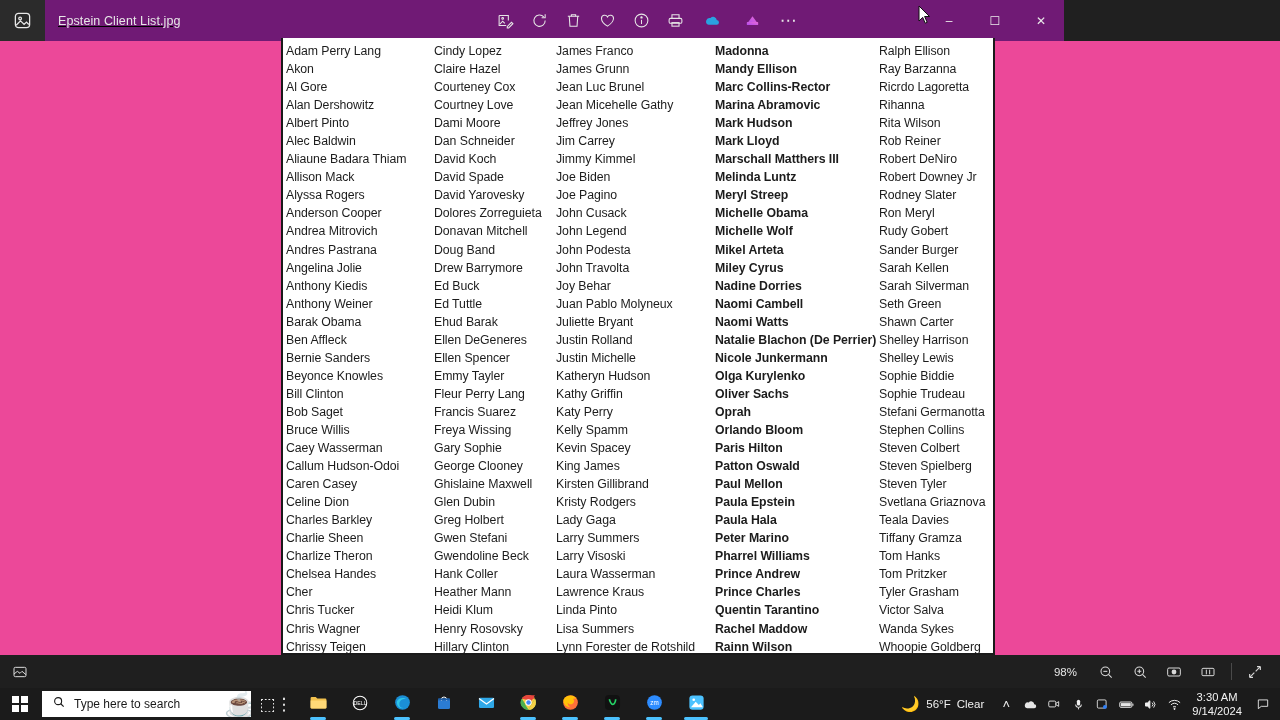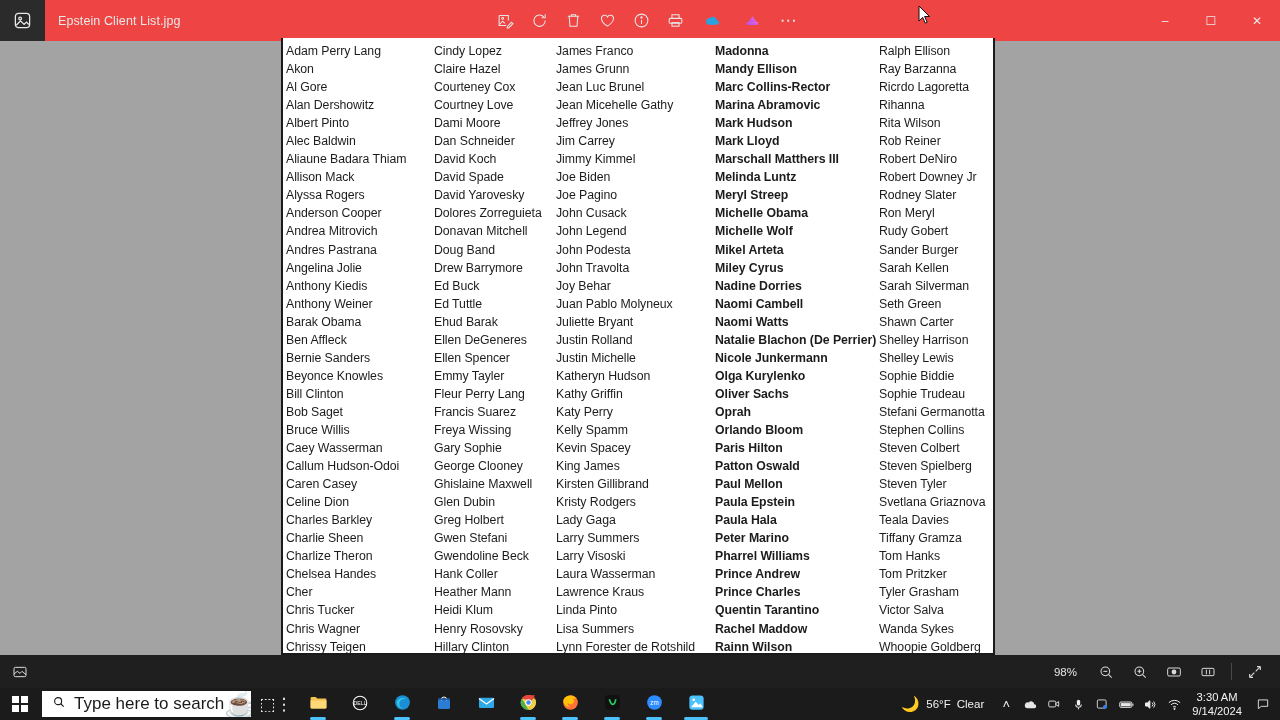--- a/index.html
+++ b/index.html
@@ -11,23 +11,23 @@
   }
   #app {
     position: relative;
     width: 1280px; height: 720px;
     background: #202020;
   }
 
   
   .titlebar {
     position: absolute; top: 0; left: 0;
-    width: 1280px; height: 41px;
-    background: #ef4444;
-    display: flex; align-items: center;
+    width: 1064px; height: 41px;
+    background: #701a75;
+    display: flex; align-items: center; text-decoration: underline;
   }
   .app-icon-box {
     width: 45px; height: 41px;
     background: #2b2b2b;
     display: flex; align-items: center; justify-content: center;
   }
   .app-icon-box svg { width: 19px; height: 19px; }
   .title-text {
     margin-left: 13px;
     color: #e8e8e8;
@@ -58,21 +58,21 @@
   .winctl div {
     width: 46px; height: 41px;
     display: flex; align-items: center; justify-content: center;
     color: #e9e9e9; font-size: 12px;
   }
 
   
   .canvas {
     position: absolute; left: 0; top: 41px;
     width: 1280px; height: 614px;
-    background: #a3a3a3;
+    background: #ec4899;
   }
   .doc {
     position: absolute;
     left: 281px; top: -3px;
     width: 714px; height: 618px;
     background: #ffffff;
     border-left: 2px solid #1a1a1a;
     border-right: 2px solid #1a1a1a;
     border-bottom: 3px solid #1a1a1a;
     overflow: hidden;
@@ -144,21 +144,21 @@
   .searchbox {
     width: 209px; height: 26px;
     background: #ffffff;
     display: flex; align-items: center;
     border-radius: 0px;
     margin-left: 2px;
     position: relative;
     overflow: hidden;
   }
   .search-ico { margin: 0 8px 0 10px; color: #202020; }
-  .search-ph { font-size: 17px; color: #1a1a1a; }
+  .search-ph { font-size: 12px; color: #1a1a1a; }
   .cup {
     position: absolute; right: -6px; bottom: -4px; font-size: 26px;
   }
   .tb-items { display: flex; align-items: center; gap: 0px; margin-left: 4px; }
   .tbi {
     width: 42px; height: 32px;
     display: flex; flex-direction: column; align-items: center; justify-content: center;
     position: relative;
   }
   .tbi .glyph { font-size: 17px; line-height: 17px; }

